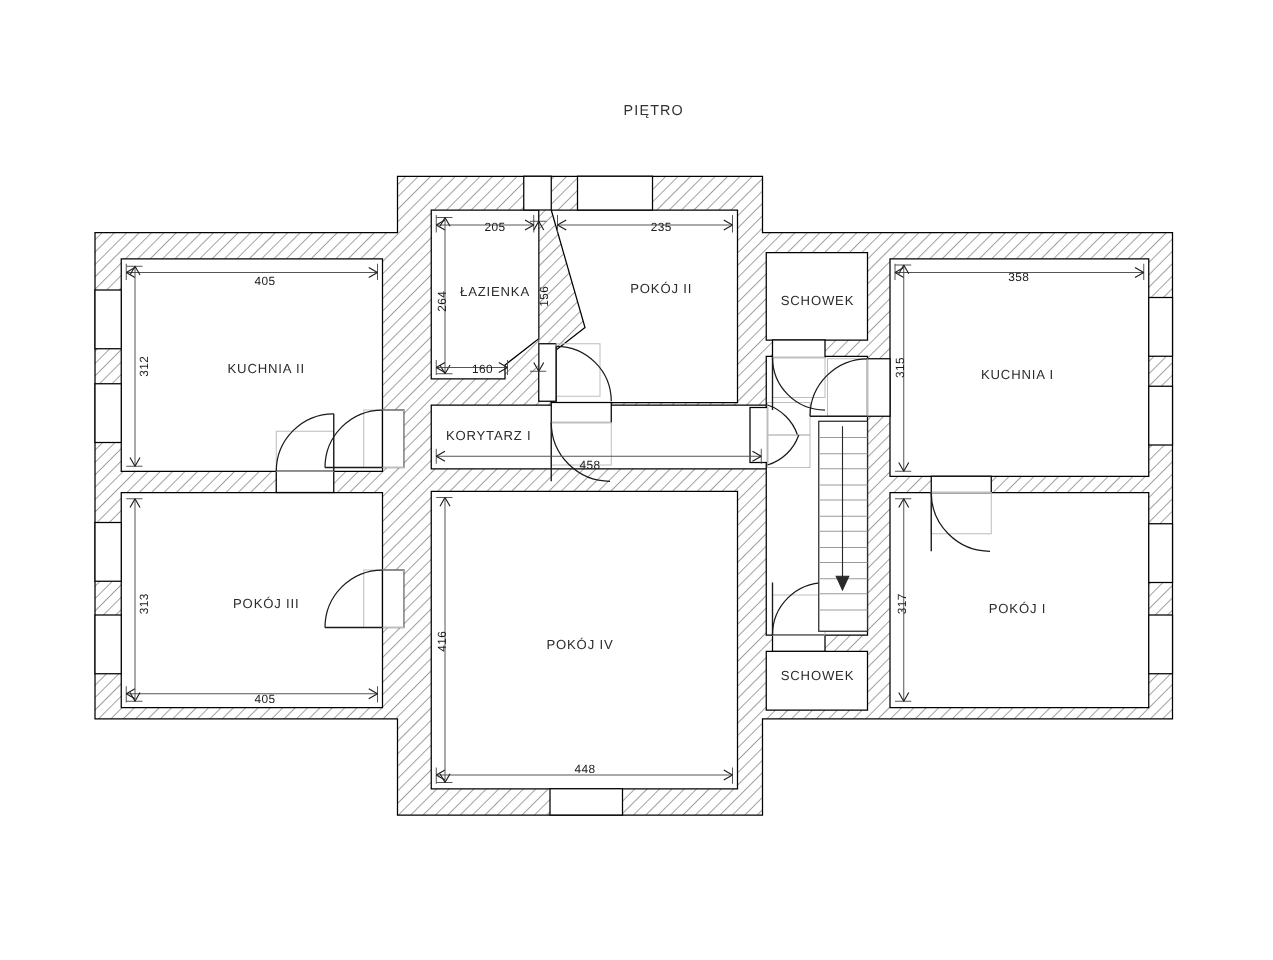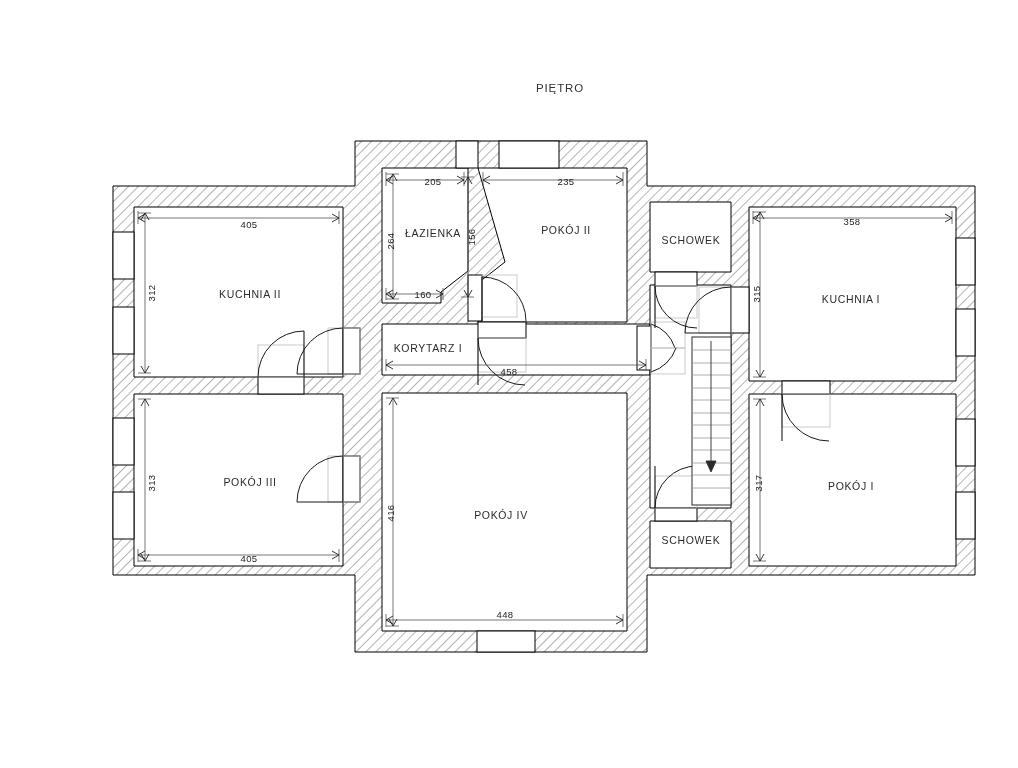--- a/index.html
+++ b/index.html
@@ -11,21 +11,20 @@
     width: 1018px;
     height: 768px;
     font-family: "Liberation Sans", sans-serif;
     overflow: hidden;
     position: relative;
   }
   #plan-root {
     position: relative;
     width: 812px;
     height: 768px;
-    padding-left: 37px;
   }
   svg#floorplan {
     display: block;
     width: 1018px;
     height: 768px;
   }
   .plan-title {
     font-family: "Liberation Sans", sans-serif;
     font-size: 11.5px;
     letter-spacing: 0.9px;

